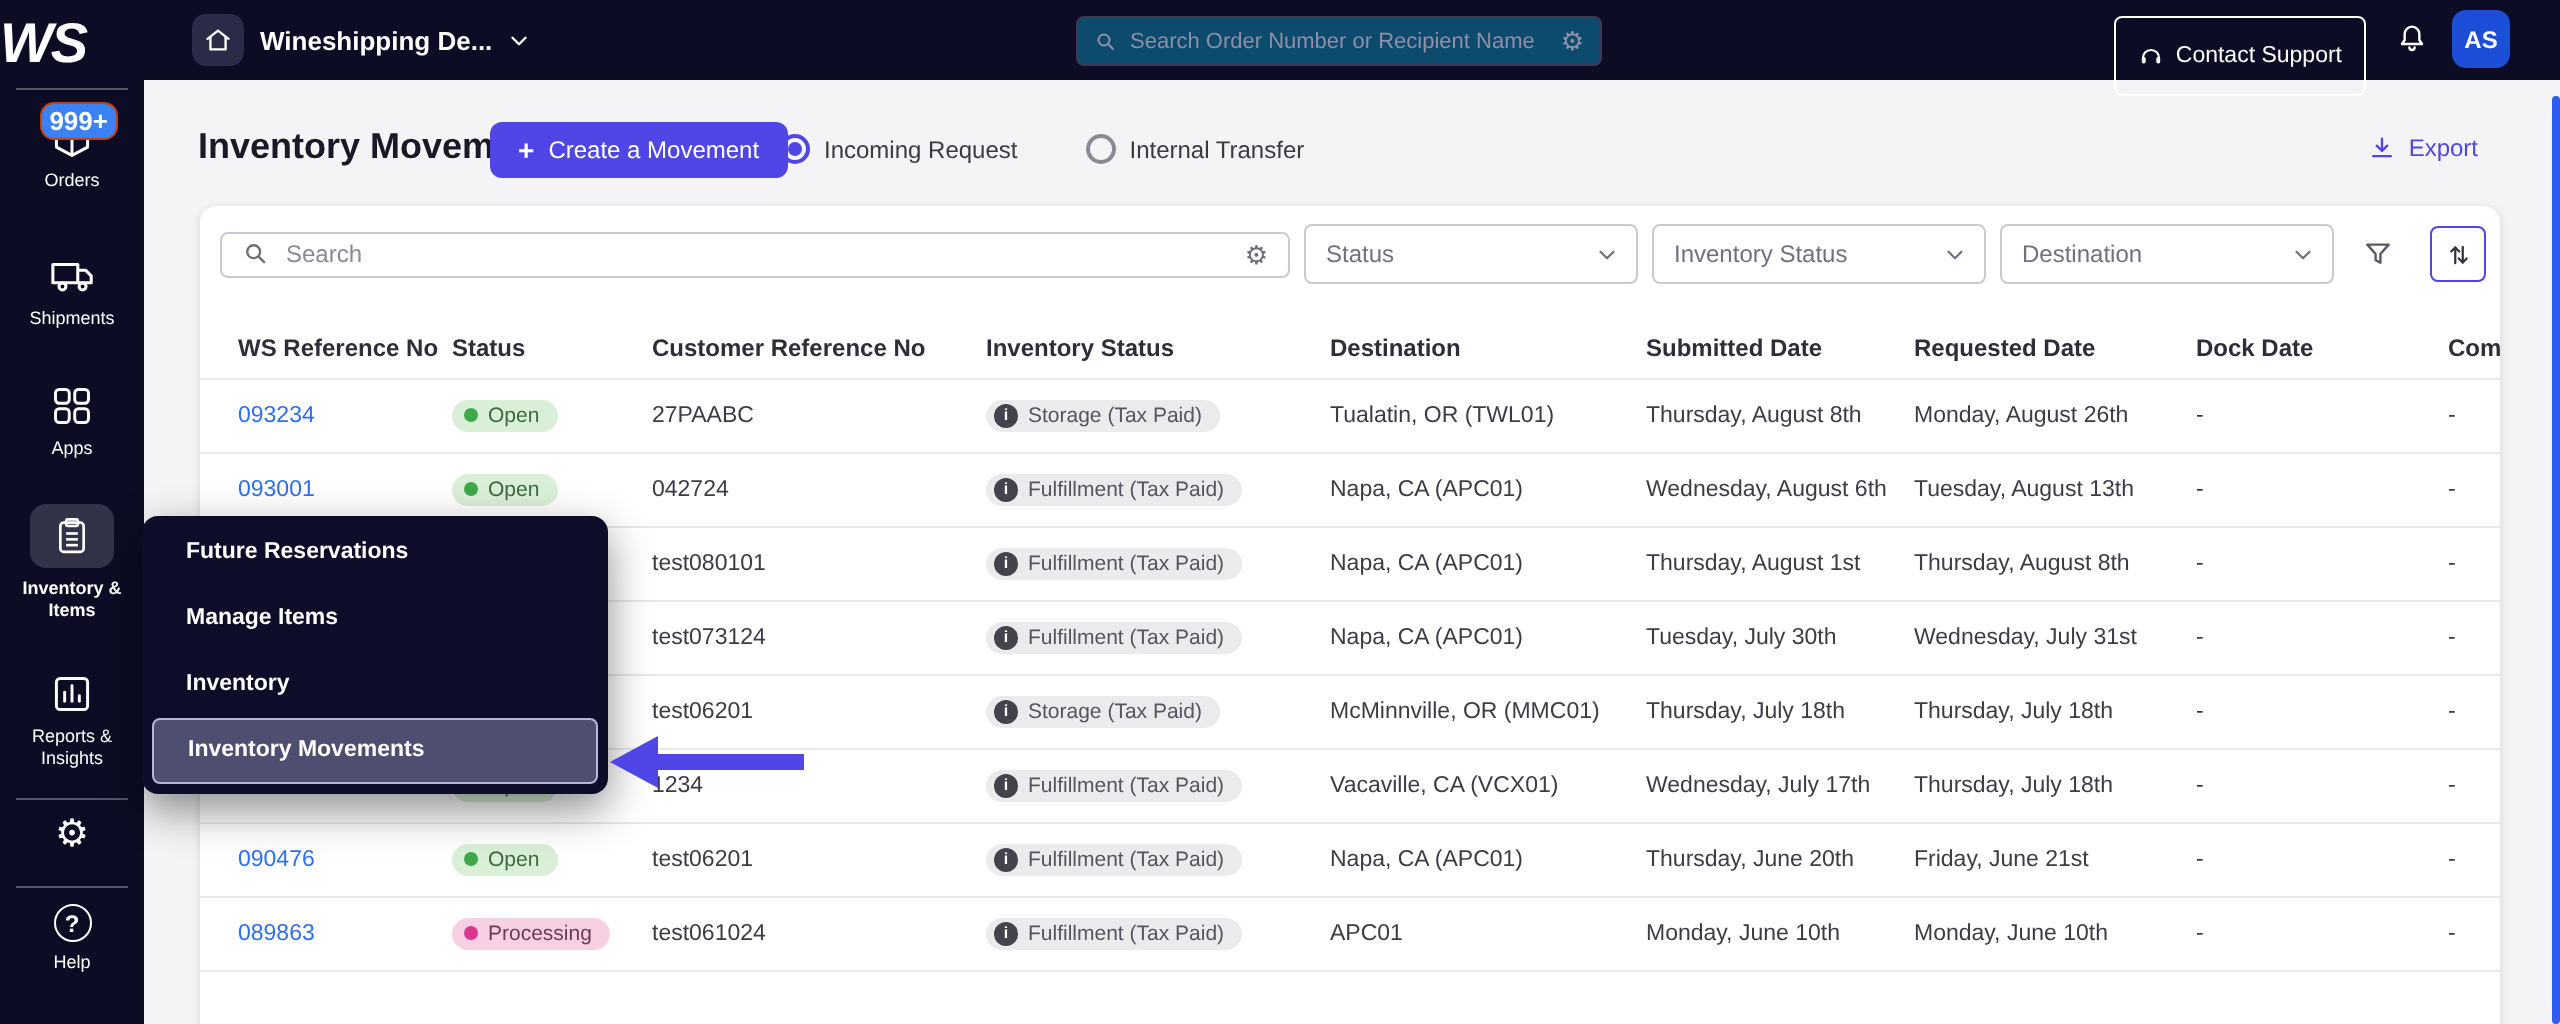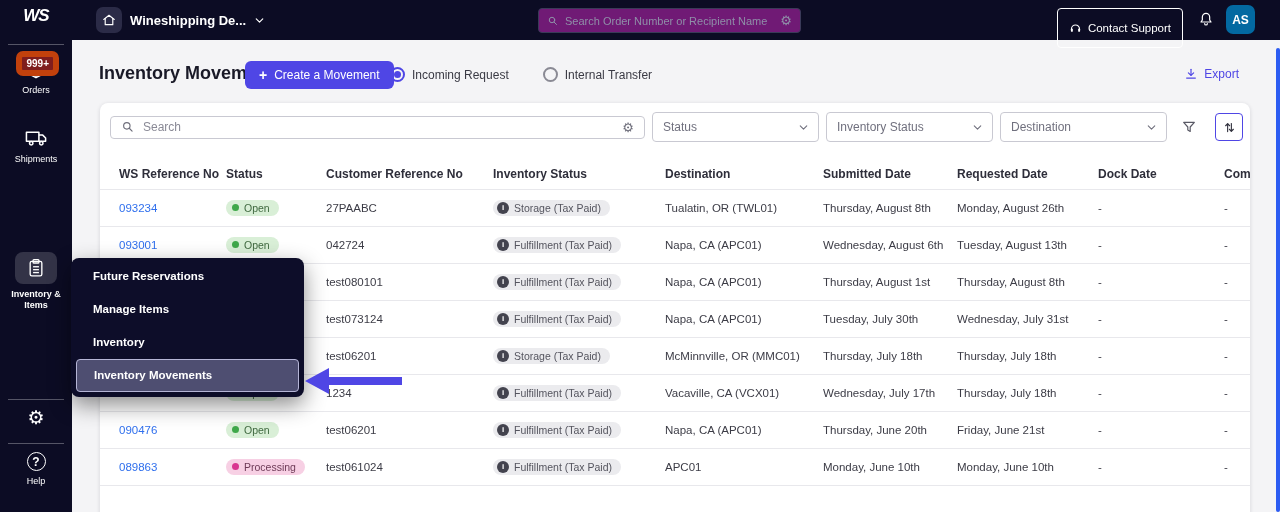--- a/index.html
+++ b/index.html
@@ -5,41 +5,41 @@
   * { margin:0; padding:0; box-sizing:border-box; }
   html,body { width:1280px; height:512px; }
   body { font-family:"Liberation Sans",sans-serif; position:relative; overflow:hidden; background:#f4f4f6; }
 
   
   .topbar { position:absolute; left:0; top:0; width:1280px; height:40px; background:#0c0c24; z-index:5; }
   .home-btn { position:absolute; left:96px; top:7px; width:26px; height:26px; background:#2b2b47; border-radius:7px;
               display:flex; align-items:center; justify-content:center; cursor:pointer; }
   .account { position:absolute; left:130px; top:0; height:40px; display:flex; align-items:center; gap:7px; cursor:pointer; }
   .account-name { color:#fff; font-size:13px; font-weight:bold; }
-  .top-search { position:absolute; left:538px; top:8px; width:263px; height:25px; background:#701a75; border:1px solid #3a3a58;
+  .top-search { position:absolute; left:538px; top:8px; width:263px; height:25px; background:#0c4a6e; border:1px solid #3a3a58;
                 border-radius:4px; display:flex; align-items:center; padding:0 8px; gap:6px; }
   .top-search input { flex:1; background:transparent; border:none; outline:none; color:#ddd; font-size:11px; font-family:inherit; }
   .top-search input::placeholder { color:#8f8fa8; }
   .gear-glyph { color:#8f8fa8; font-size:13px; line-height:1; cursor:pointer; }
   .support-btn { position:absolute; right:97px; top:8px; height:40px; border:1px solid #fff; border-radius:4px; padding:0 11px;
                  display:flex; align-items:center; gap:6px; color:#fff; font-size:11.5px; cursor:pointer; }
   .bell { position:absolute; right:66px; top:11px; cursor:pointer; color:#fff; }
-  .avatar { position:absolute; right:25px; top:5px; width:29px; height:29px; background:#0369a1; border-radius:7px;
+  .avatar { position:absolute; right:25px; top:5px; width:29px; height:29px; background:#1d4ed8; border-radius:7px;
             display:flex; align-items:center; justify-content:center; color:#fff; font-size:12px; font-weight:bold; cursor:pointer; }
 
   
   .sidebar { position:absolute; left:0; top:0; width:72px; height:512px; background:#0c0c24; z-index:6; }
-  .logo { position:absolute; left:0; top:6px; width:72px; text-align:center; color:#fff; font-size:17px; font-weight:800;
+  .logo { position:absolute; left:0; top:6px; width:72px; color:#fff; font-size:28px; font-weight:800;
           letter-spacing:-1px; font-style:italic; cursor:pointer; }
   .side-div { position:absolute; left:8px; width:56px; border-top:1px solid rgba(255,255,255,.3); }
   .side-item { position:absolute; left:0; width:72px; display:flex; flex-direction:column; align-items:center; gap:5px;
                color:#fff; cursor:pointer; }
   .side-label { font-size:9px; line-height:1.25; text-align:center; color:#fff; width:62px; }
-  .badge { position:absolute; top:-7px; right:13px; background:#7f1d1d; color:#fff; font-size:10px; font-weight:bold;
-           padding:1px 4px; border-radius:7px; border:6px solid #c2410c; }
+  .badge { position:absolute; top:-7px; right:13px; background:#3b82f6; color:#fff; font-size:13px; font-weight:bold;
+           padding:1px 4px; border-radius:7px; border:1px solid #c2410c; }
   .active-tile { width:42px; height:32px; background:rgba(255,255,255,.16); border-radius:8px;
                  display:flex; align-items:center; justify-content:center; }
   .help-circle { width:19px; height:19px; border:1.7px solid #fff; border-radius:50%; display:flex; align-items:center;
                  justify-content:center; color:#fff; font-size:12px; font-weight:bold; }
   .gear-side { color:#fff; font-size:19px; line-height:1; }
 
   
   .main { position:absolute; left:72px; top:40px; width:1208px; height:472px; }
   .page-title { position:absolute; left:27px; top:23px; font-size:18px; font-weight:bold; color:#191927; }
   .create-btn { position:absolute; left:173px; top:21px; height:28px; background:#4f46e5; border:none; border-radius:6px;
@@ -157,34 +157,52 @@
   <div class="side-item" style="top:126px">
     <svg class="ic" viewBox="0 0 24 24" width="23" height="23" fill="none" stroke="#fff" stroke-width="1.6" stroke-linejoin="round">
         <path d="M1.5 6.5 H14.5 V16 H1.5 Z"></path>
         <path d="M14.5 9.5 H18.5 L21.5 12.5 V16 H14.5"></path>
         <circle cx="6.5" cy="18" r="1.8"></circle>
         <circle cx="17" cy="18" r="1.8"></circle>
       </svg>
     <span class="side-label">Shipments</span>
   </div>
 
+  <div class="side-item" style="top:192px">
+    <svg class="ic" viewBox="0 0 24 24" width="22" height="22" fill="none" stroke="#fff" stroke-width="1.6">
+        <rect x="3" y="3" width="7.5" height="7.5" rx="2"></rect>
+        <rect x="13.5" y="3" width="7.5" height="7.5" rx="2"></rect>
+        <rect x="3" y="13.5" width="7.5" height="7.5" rx="2"></rect>
+        <rect x="13.5" y="13.5" width="7.5" height="7.5" rx="2"></rect>
+      </svg>
+    <span class="side-label">Apps</span>
+  </div>
 
   <div class="side-item" style="top:252px">
     <span class="active-tile">
       <svg class="ic" viewBox="0 0 24 24" width="20" height="20" fill="none" stroke="#fff" stroke-width="1.6" stroke-linejoin="round">
           <rect x="5" y="4" width="14" height="17.5" rx="2"></rect>
           <rect x="8.5" y="2" width="7" height="4" rx="1"></rect>
           <path d="M8.5 10.5 H15.5"></path>
           <path d="M8.5 14 H15.5"></path>
           <path d="M8.5 17.5 H15.5"></path>
         </svg>
     </span>
     <span class="side-label" style="font-weight:bold">Inventory &amp; Items</span>
   </div>
 
+  <div class="side-item" style="top:336px">
+    <svg class="ic" viewBox="0 0 24 24" width="22" height="22" fill="none" stroke="#fff" stroke-width="1.6" stroke-linecap="round">
+        <rect x="3.5" y="3.5" width="17" height="17" rx="2"></rect>
+        <path d="M8 16 V11"></path>
+        <path d="M12 16 V7.5"></path>
+        <path d="M16 16 V13"></path>
+      </svg>
+    <span class="side-label">Reports &amp; Insights</span>
+  </div>
 
   <div class="side-div" style="top:399px"></div>
 
   <div class="side-item" style="top:408px">
     <span class="gear-side">⚙</span>
   </div>
 
   <div class="side-div" style="top:443px"></div>
 
   <div class="side-item" style="top:452px">

